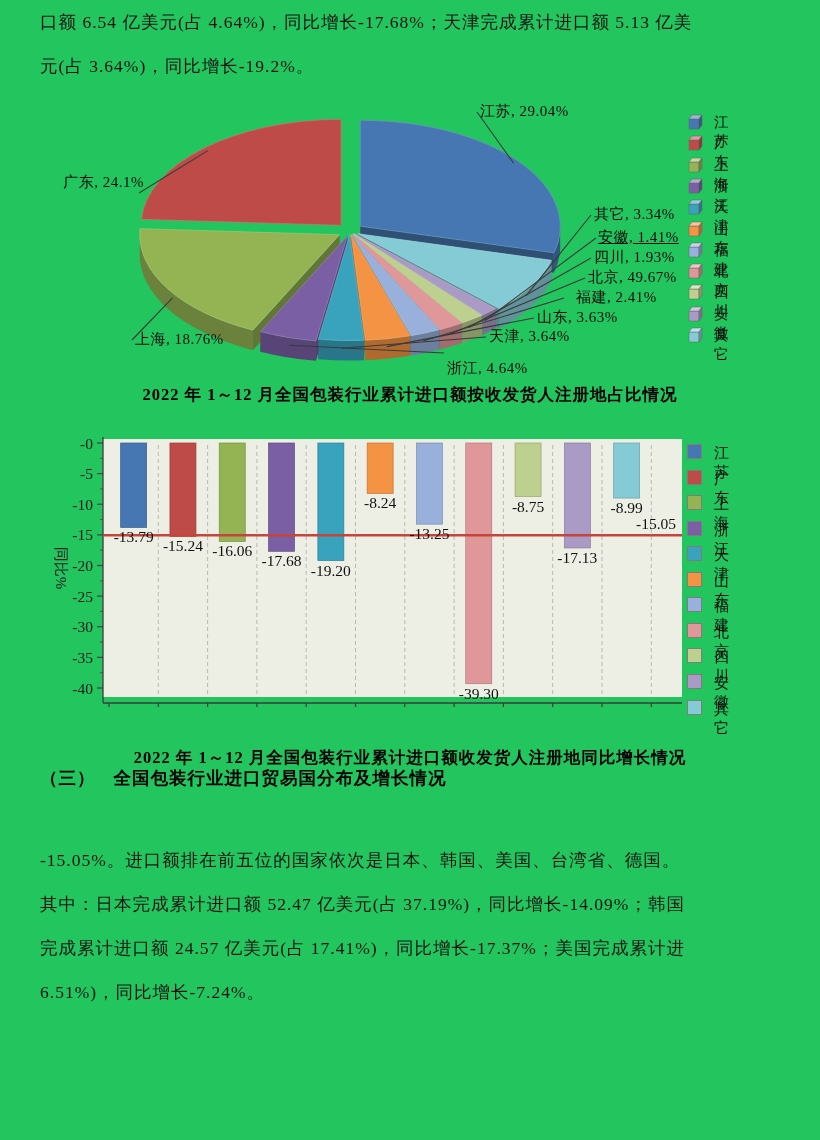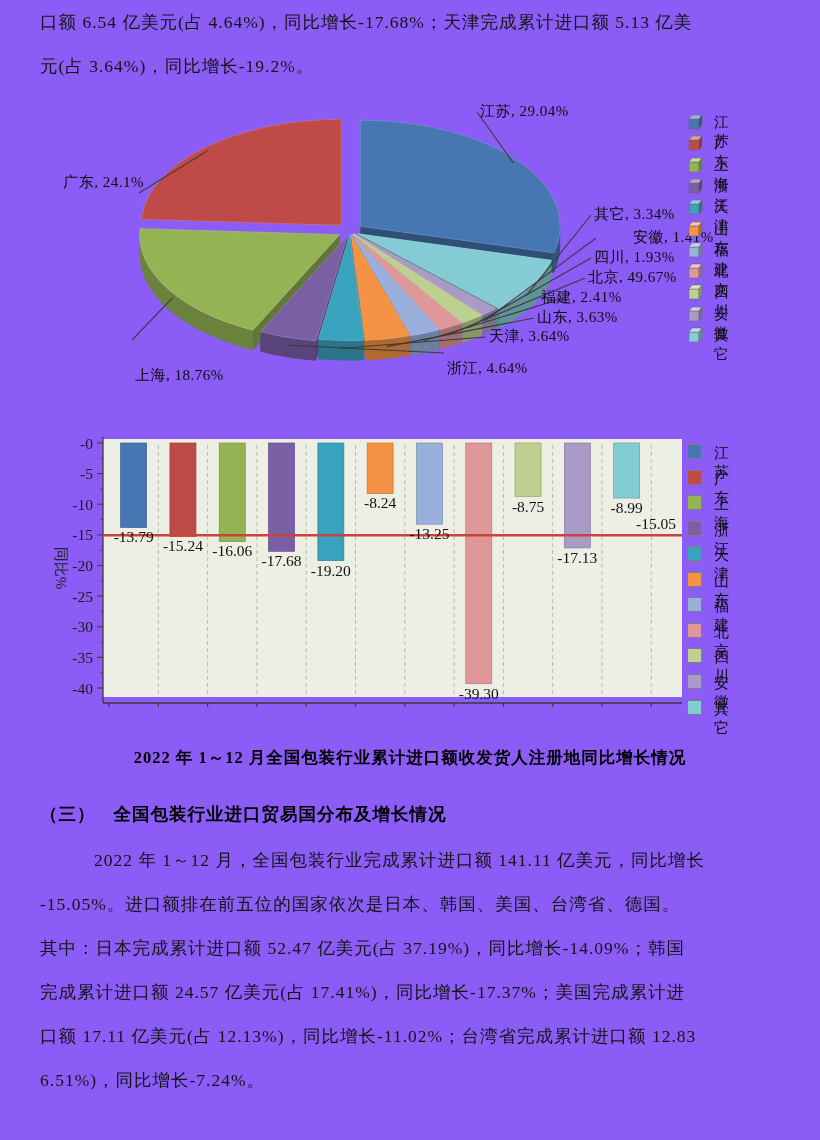--- a/index.html
+++ b/index.html
@@ -1,16 +1,16 @@
 <!DOCTYPE html>
 <html><head>
 <meta charset="utf-8">
 <style>
   html,body{margin:0;padding:0;background:#ffffff;}
-  .page{position:relative;width:820px;height:1140px;background:#8b5cf6;overflow:hidden;
+  .page{position:relative;width:820px;height:1140px;background:#22c55e;overflow:hidden;
         font-family:"Liberation Serif","DejaVu Serif",serif;color:#111;}
   .para{position:absolute;left:40px;width:748px;}
   .pline{height:44px;line-height:44px;font-size:17.5px;letter-spacing:1px;white-space:nowrap;overflow:hidden;color:#141414;}
   .indent{text-indent:54px;}
   .caption{position:absolute;left:0;width:100%;text-align:center;font-weight:bold;
            font-size:16.5px;letter-spacing:1px;color:#000;}
   .heading{position:absolute;left:40px;font-size:17.5px;font-weight:bold;color:#000;letter-spacing:1px;}
   .heading .hnum{margin-right:18px;}
   .chart-layer{position:absolute;left:0;}
   .pie-labels{position:absolute;left:0;top:85px;width:820px;height:300px;pointer-events:none;padding-left:8px;}
@@ -81,28 +81,28 @@
       <line x1="564" y1="213" x2="423.26728262578945" y2="256.02194476840367" stroke="#3a3a3a" stroke-width="1.1"></line>
       <line x1="534" y1="233" x2="386.8552464893991" y2="261.597503608137" stroke="#3a3a3a" stroke-width="1.1"></line>
       <line x1="486" y1="252" x2="341.39555339909396" y2="263.3214673291793" stroke="#3a3a3a" stroke-width="1.1"></line>
       <line x1="444" y1="268" x2="289.40202723052056" y2="260.2857983204291" stroke="#3a3a3a" stroke-width="1.1"></line>
       <line x1="132" y1="255" x2="172.53350235330498" y2="212.86575532522028" stroke="#3a3a3a" stroke-width="1.1"></line>
       <line x1="139" y1="108" x2="207.83678400674535" y2="65.59403219130016" stroke="#3a3a3a" stroke-width="1.1"></line>
     </svg>
   <div class="pie-labels" id="pieLabels">
       <div class="pie-label" style="top: 17px; left: 480px;">江苏, 29.04%</div>
       <div class="pie-label" style="top: 120px; left: 594px;">其它, 3.34%</div>
-      <div class="pie-label" style="top: 143px; left: 633px;">安徽, 1.41%</div>
+      <div class="pie-label" style="top: 143px; left: 598px; text-decoration: underline;">安徽, 1.41%</div>
       <div class="pie-label" style="top: 163px; left: 594px;">四川, 1.93%</div>
       <div class="pie-label" style="top: 183px; left: 588px;">北京, 49.67%</div>
-      <div class="pie-label" style="top: 203px; left: 541px;">福建, 2.41%</div>
+      <div class="pie-label" style="top: 203px; left: 576px;">福建, 2.41%</div>
       <div class="pie-label" style="top: 223px; left: 537px;">山东, 3.63%</div>
       <div class="pie-label" style="top: 242px; left: 489px;">天津, 3.64%</div>
       <div class="pie-label" style="top: 274px; left: 447px;">浙江, 4.64%</div>
-      <div class="pie-label" style="top: 245px; left: 135px; margin-top: 36px;">上海, 18.76%</div>
+      <div class="pie-label" style="top: 245px; left: 135px;">上海, 18.76%</div>
       <div class="pie-label" style="top: 88px; right: 684px;">广东, 24.1%</div>
     </div>
   <div class="legend pie-legend" id="pieLegend" style="left:687px;top:113px;">
       <div class="lg-item" style="top: 0px;">
         <svg width="16" height="17" class="cube">
           <polygon points="2,6 12,6 12,16 2,16" fill="#4777B2" stroke="#666" stroke-width="0.5"></polygon>
           <polygon points="2,6 5,2 15,2 12,6" fill="rgb(154,180,213)" stroke="#666" stroke-width="0.5"></polygon>
           <polygon points="12,6 15,2 15,12 12,16" fill="rgb(51,86,128)" stroke="#666" stroke-width="0.5"></polygon>
         </svg>
         <div class="lg-text">江苏</div>
@@ -182,20 +182,21 @@
       <div class="lg-item" style="top: 213px;">
         <svg width="16" height="17" class="cube">
           <polygon points="2,6 12,6 12,16 2,16" fill="#85CBD6" stroke="#666" stroke-width="0.5"></polygon>
           <polygon points="2,6 5,2 15,2 12,6" fill="rgb(188,226,232)" stroke="#666" stroke-width="0.5"></polygon>
           <polygon points="12,6 15,2 15,12 12,16" fill="rgb(96,146,154)" stroke="#666" stroke-width="0.5"></polygon>
         </svg>
         <div class="lg-text">其它</div>
       </div>
     </div>
 
+  <div class="caption" style="top:384px;">2022 年 1～12 月全国包装行业累计进口额按收发货人注册地占比情况</div>
 
   <svg id="barSvg" class="chart-layer" style="top:425px;" width="820" height="295" viewBox="0 0 820 295">
       <rect x="103" y="14" width="579" height="258" fill="#EDEEE4"></rect>
       <line x1="158.3" y1="20" x2="158.3" y2="272" stroke="#b8b8b4" stroke-width="1" stroke-dasharray="4 3"></line>
       <line x1="207.6" y1="20" x2="207.6" y2="272" stroke="#b8b8b4" stroke-width="1" stroke-dasharray="4 3"></line>
       <line x1="256.9" y1="20" x2="256.9" y2="272" stroke="#b8b8b4" stroke-width="1" stroke-dasharray="4 3"></line>
       <line x1="306.2" y1="20" x2="306.2" y2="272" stroke="#b8b8b4" stroke-width="1" stroke-dasharray="4 3"></line>
       <line x1="355.5" y1="20" x2="355.5" y2="272" stroke="#b8b8b4" stroke-width="1" stroke-dasharray="4 3"></line>
       <line x1="404.79999999999995" y1="20" x2="404.79999999999995" y2="272" stroke="#b8b8b4" stroke-width="1" stroke-dasharray="4 3"></line>
       <line x1="454.09999999999997" y1="20" x2="454.09999999999997" y2="272" stroke="#b8b8b4" stroke-width="1" stroke-dasharray="4 3"></line>
@@ -311,26 +312,24 @@
         <div class="lg-text">安徽</div>
       </div>
       <div class="lg-item" style="top: 255.5px;">
         <div class="sw" style="background: rgb(133, 203, 214);"></div>
         <div class="lg-text">其它</div>
       </div>
     </div>
 
   <div class="caption" style="top:747px;">2022 年 1～12 月全国包装行业累计进口额收发货人注册地同比增长情况</div>
 
-  <div class="heading" style="top:802px;text-align:center;">
+  <div class="heading" style="top:766px;text-align:center;">
     <span class="hnum">（三）</span><span>全国包装行业进口贸易国分布及增长情况</span>
   </div>
 
   <div class="para" id="paraBottom" style="top:838px;">
-      <div class="pline indent">2022 年 1～12 月，全国包装行业完成累计进口额 141.11 亿美元，同比增长</div>
       <div class="pline">-15.05%。进口额排在前五位的国家依次是日本、韩国、美国、台湾省、德国。</div>
       <div class="pline">其中：日本完成累计进口额 52.47 亿美元(占 37.19%)，同比增长-14.09%；韩国</div>
       <div class="pline">完成累计进口额 24.57 亿美元(占 17.41%)，同比增长-17.37%；美国完成累计进</div>
-      <div class="pline">口额 17.11 亿美元(占 12.13%)，同比增长-11.02%；台湾省完成累计进口额 12.83</div>
       <div class="pline">6.51%)，同比增长-7.24%。</div>
     </div>
 
 </div>
 
 </body></html>

